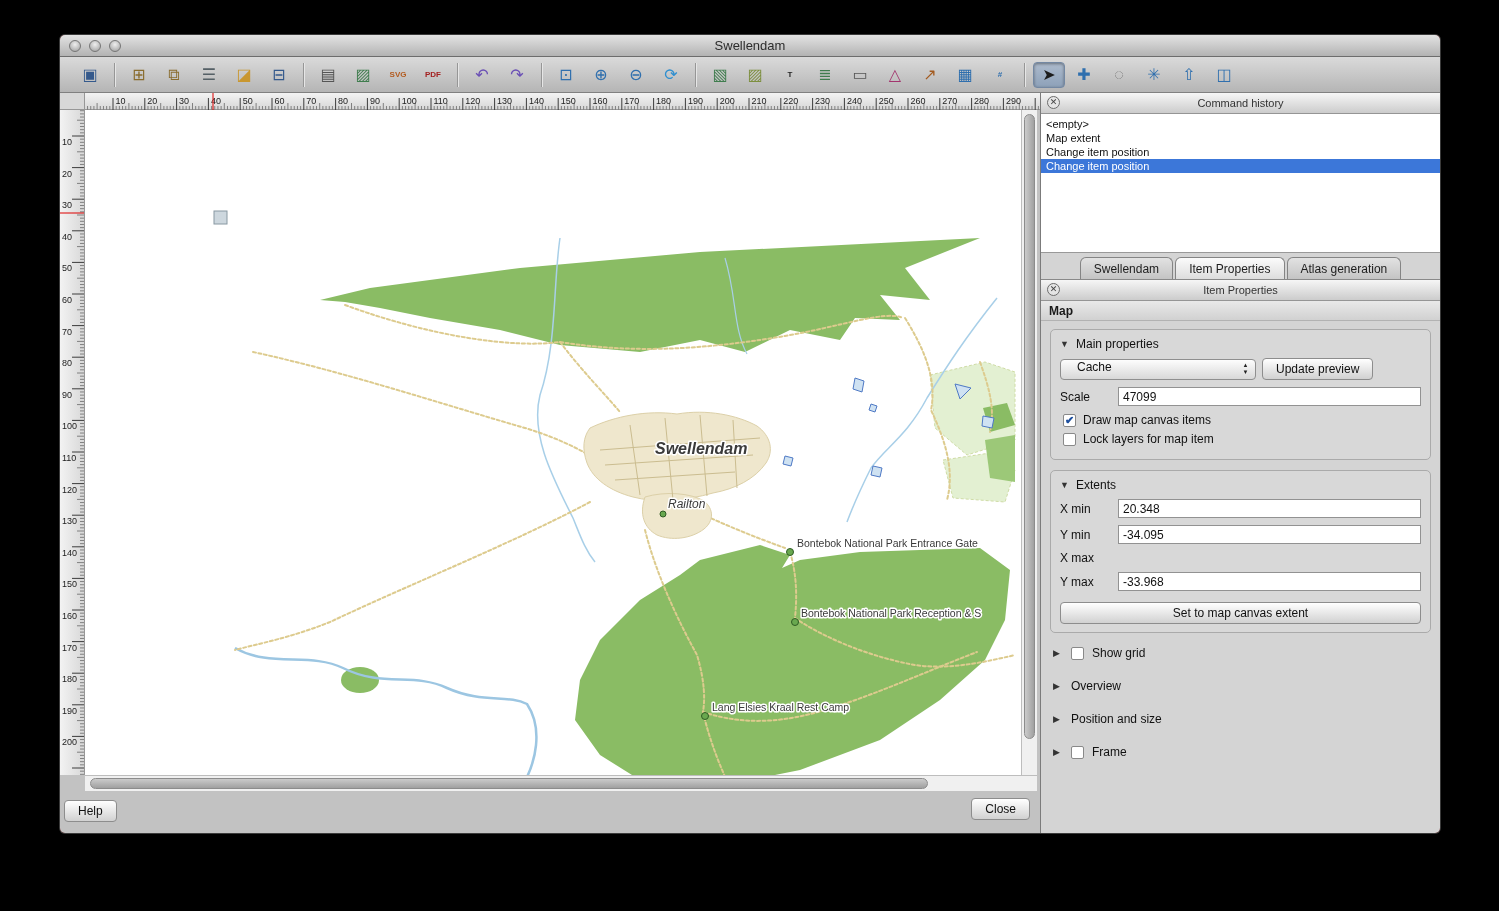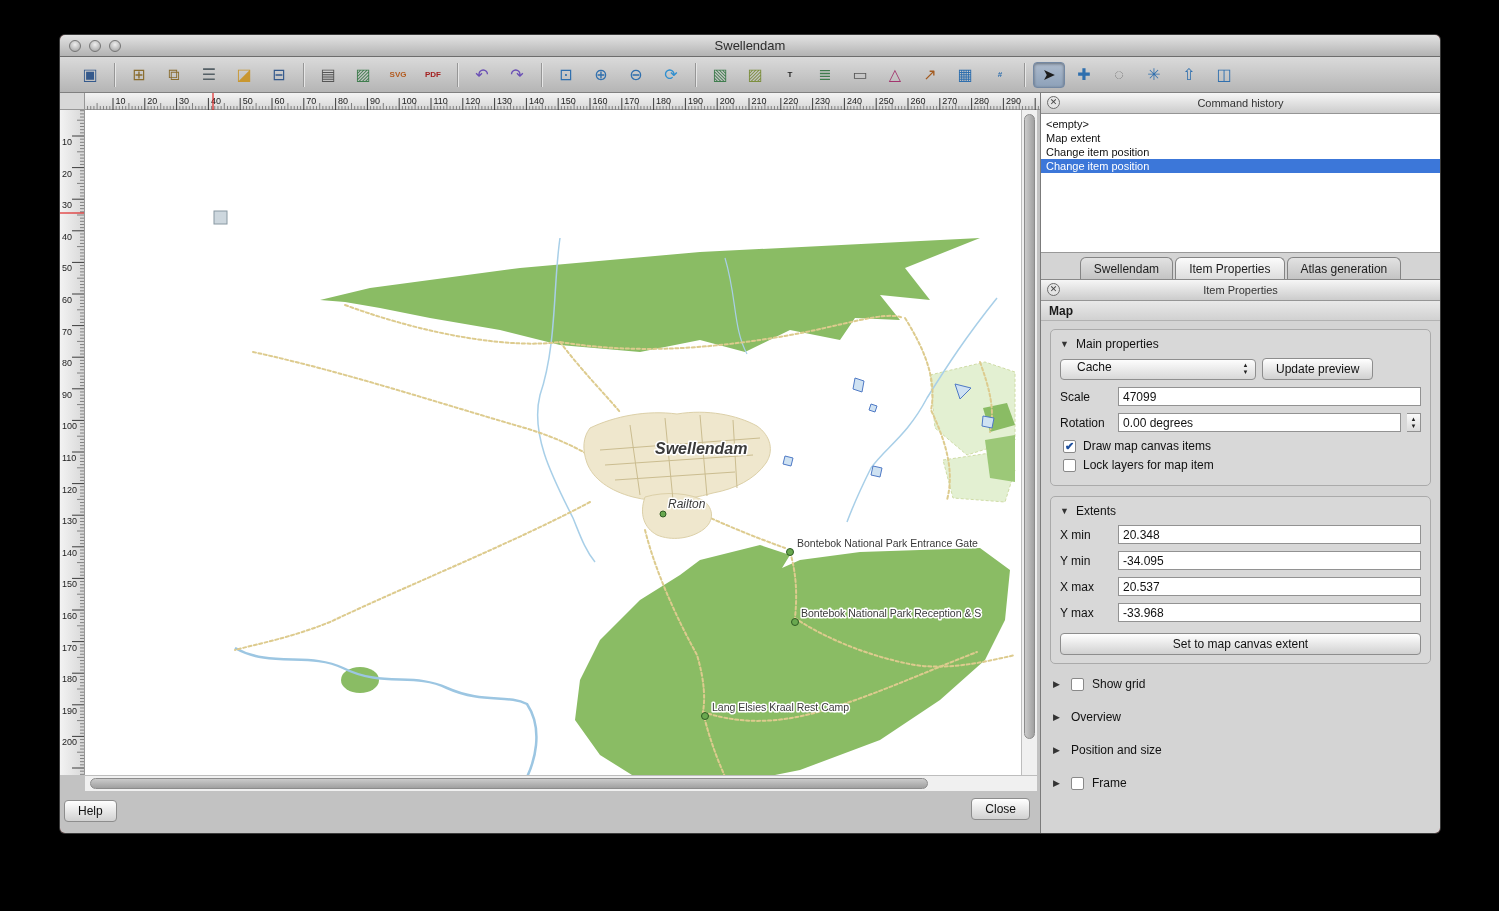--- a/index.html
+++ b/index.html
@@ -877,28 +877,20 @@
                   <span>▲</span>
                   <span>▼</span>
                 </span>
             </div>
             <button class="btn">Update preview</button>
           </div>
           <div class="mprow">
             <span class="plabel">Scale</span>
             <input class="tin grow" value="47099" style="">
           </div>
-          <div class="mprow">
-            <span class="plabel">Rotation</span>
-            <input class="tin grow" value="0.00 degrees" style="">
-            <span class="spin">
-                <span>▲</span>
-                <span>▼</span>
-              </span>
-          </div>
           <div id="mp-checkboxes">
               <div class="cbrow">
                 <span class="cb">✔</span>
                 <span class="cblabel">Draw map canvas items</span>
               </div>
               <div class="cbrow">
                 <span class="cb"></span>
                 <span class="cblabel">Lock layers for map item</span>
               </div>
             </div>
@@ -913,21 +905,20 @@
               <div class="mprow">
                 <span class="plabel">X min</span>
                 <input class="tin grow" value="20.348" style="">
               </div>
               <div class="mprow">
                 <span class="plabel">Y min</span>
                 <input class="tin grow" value="-34.095" style="">
               </div>
               <div class="mprow">
                 <span class="plabel">X max</span>
-                <input class="tin grow" value="20.537" style="">
               </div>
               <div class="mprow">
                 <span class="plabel">Y max</span>
                 <input class="tin grow" value="-33.968" style="">
               </div>
             </div>
           <button class="btn fullbtn">Set to map canvas extent</button>
         </div>
 
         <div id="sections">

